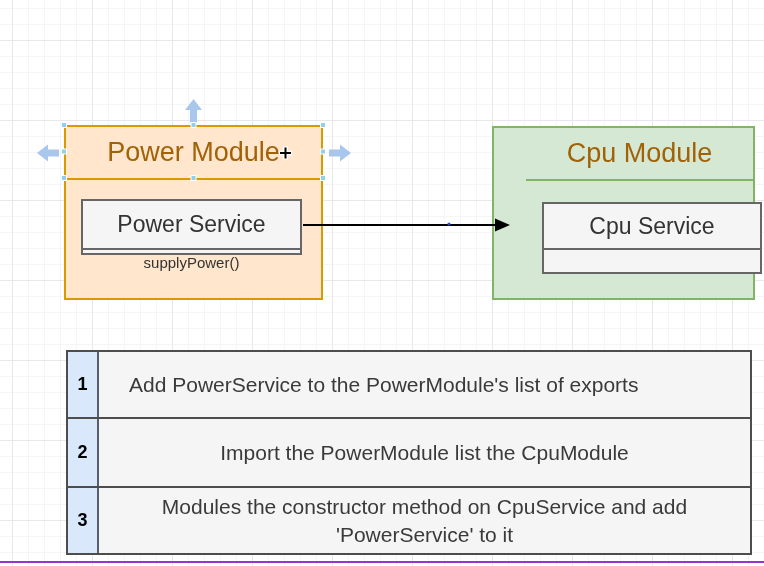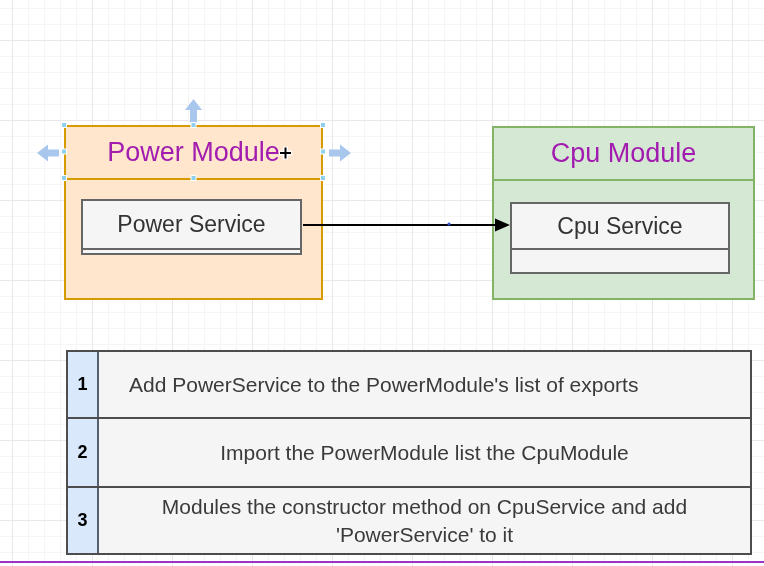--- a/index.html
+++ b/index.html
@@ -22,25 +22,25 @@
     left:168px;top:23px;width:478px;height:68px;
     background:#f8cecc;border:2px solid #b85450;
     display:flex;align-items:center;justify-content:center;
     font-size:30px;font-weight:bold;color:#000;
   }
 
   
   .module{border-style:solid;border-width:2px;}
   #power-module{left:64px;top:125px;width:259px;height:175px;background:#ffe6cc;border-color:#d79b00;}
   #power-module .module-title{border-bottom:2px solid #d79b00;}
-  #cpu-module{left:492px;top:126px;width:263px;height:174px;background:#d5e8d4;border-color:#82b366;}
+  #cpu-module{left:492px;top:126px;width:263px;height:174px;background:#d5e8d4;border-color:#82b366;padding-left:32px;}
   #cpu-module .module-title{border-bottom:2px solid #82b366;}
   .module-title{
     height:51px;line-height:51px;text-align:center;
-    font-size:27px;color:#a21caf;
+    font-size:27px;color:#a16207;
   }
   .module-body{position:relative;width:100%;}
 
   
   .service{
     position:absolute;box-sizing:border-box;
     background:#f5f5f5;border:2px solid #666666;color:#333;
   }
   #power-service{left:15px;top:19px;width:221px;height:56px;}
   #power-service .service-name{height:47px;line-height:47px;}
@@ -81,20 +81,21 @@
 <body>
 
 <div id="canvas">
 
 
   <div id="power-module" class="abs module">
     <div class="module-title">Power Module</div>
     <div class="module-body">
       <div id="power-service" class="service">
         <div class="service-name">Power Service</div>
+        <div class="service-method">supplyPower()</div>
       </div>
     </div>
   </div>
 
   <div id="cpu-module" class="abs module">
     <div class="module-title">Cpu Module</div>
     <div class="module-body">
       <div id="cpu-service" class="service">
         <div class="service-name">Cpu Service</div>
       </div>

